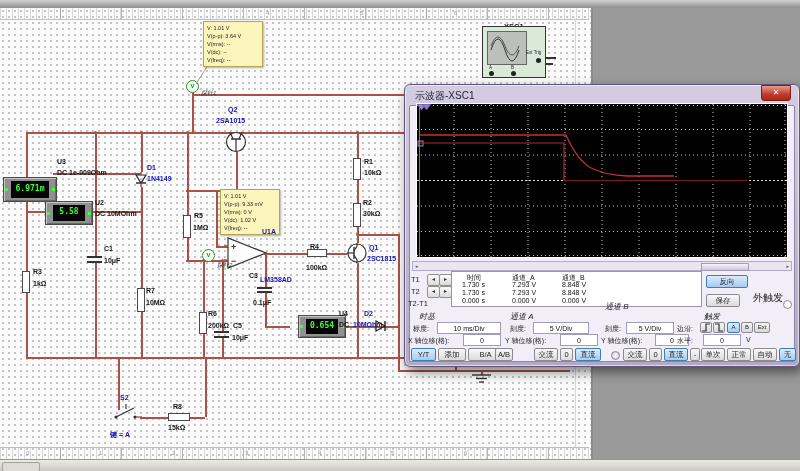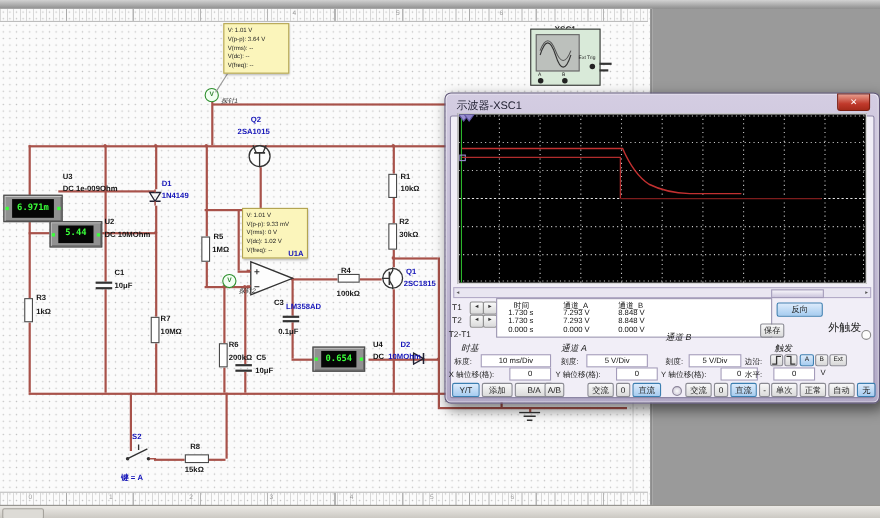--- a/index.html
+++ b/index.html
@@ -250,25 +250,25 @@
     <span>V(dc): 1.02 V</span>
     <span>V(freq): --</span>
   </div>
 
   <div class="meter" style="left:3px;top:177px;width:52px;height:23px">
     <div class="scr" style="line-height:15px">6.971m</div>
     <i class="pinl"></i>
       <i class="pinr"></i>
   </div>
   <div class="meter" style="left:45px;top:201px;width:46px;height:22px">
-    <div class="scr" style="line-height:14px">5.44</div>
+    <div class="scr" style="line-height:14px">5.58</div>
     <i class="pinl"></i>
       <i class="pinr"></i>
   </div>
-  <div class="meter" style="left:284px;top:315px;width:46px;height:21px">
+  <div class="meter" style="left:298px;top:315px;width:46px;height:21px">
     <div class="scr" style="line-height:13px">0.654</div>
     <i class="pinl"></i>
       <i class="pinr"></i>
   </div>
 
   <span class="lbl blue" style="left:228px;top:106px">Q2</span>
   <span class="lbl blue" style="left:216px;top:117px">2SA1015</span>
   <span class="lbl" style="left:364px;top:158px">R1</span>
   <span class="lbl" style="left:364px;top:169px">10kΩ</span>
   <span class="lbl" style="left:363px;top:199px">R2</span>
@@ -384,21 +384,21 @@
       <span class="c" style="left:60px;top:9px">7.293 V</span>
       <span class="c" style="left:110px;top:9px">8.848 V</span>
       <span class="c" style="left:10px;top:17px">1.730 s</span>
       <span class="c" style="left:60px;top:17px">7.293 V</span>
       <span class="c" style="left:110px;top:17px">8.848 V</span>
       <span class="c" style="left:10px;top:25px">0.000 s</span>
       <span class="c" style="left:60px;top:25px">0.000 V</span>
       <span class="c" style="left:110px;top:25px">0.000 V</span>
     </div>
     <div class="wbtn hl" style="left:301px;top:190px;width:42px">反向</div>
-    <div class="wbtn" style="left:286px;top:209px;width:22px">保存</div>
+    <div class="wbtn" style="left:301px;top:209px;width:34px">保存</div>
     <span class="flab" style="left:348px;top:206px;font-size:10px">外触发</span>
     <div id="radio" style="left:378px;top:215px"></div>
 
     <span class="sect" style="left:14px;top:226px">时基</span>
     <span class="flab" style="left:8px;top:239px">标度:</span>
     <div class="ibox" style="left:32px;top:237px;width:64px">10 ms/Div</div>
     <span class="flab" style="left:3px;top:251px">X 轴位移(格):</span>
     <div class="ibox" style="left:58px;top:249px;width:38px">0</div>
     <div class="wbtn hl" style="left:6px;top:263px;width:25px">Y/T</div>
     <div class="wbtn" style="left:33px;top:263px;width:28px">添加</div>

